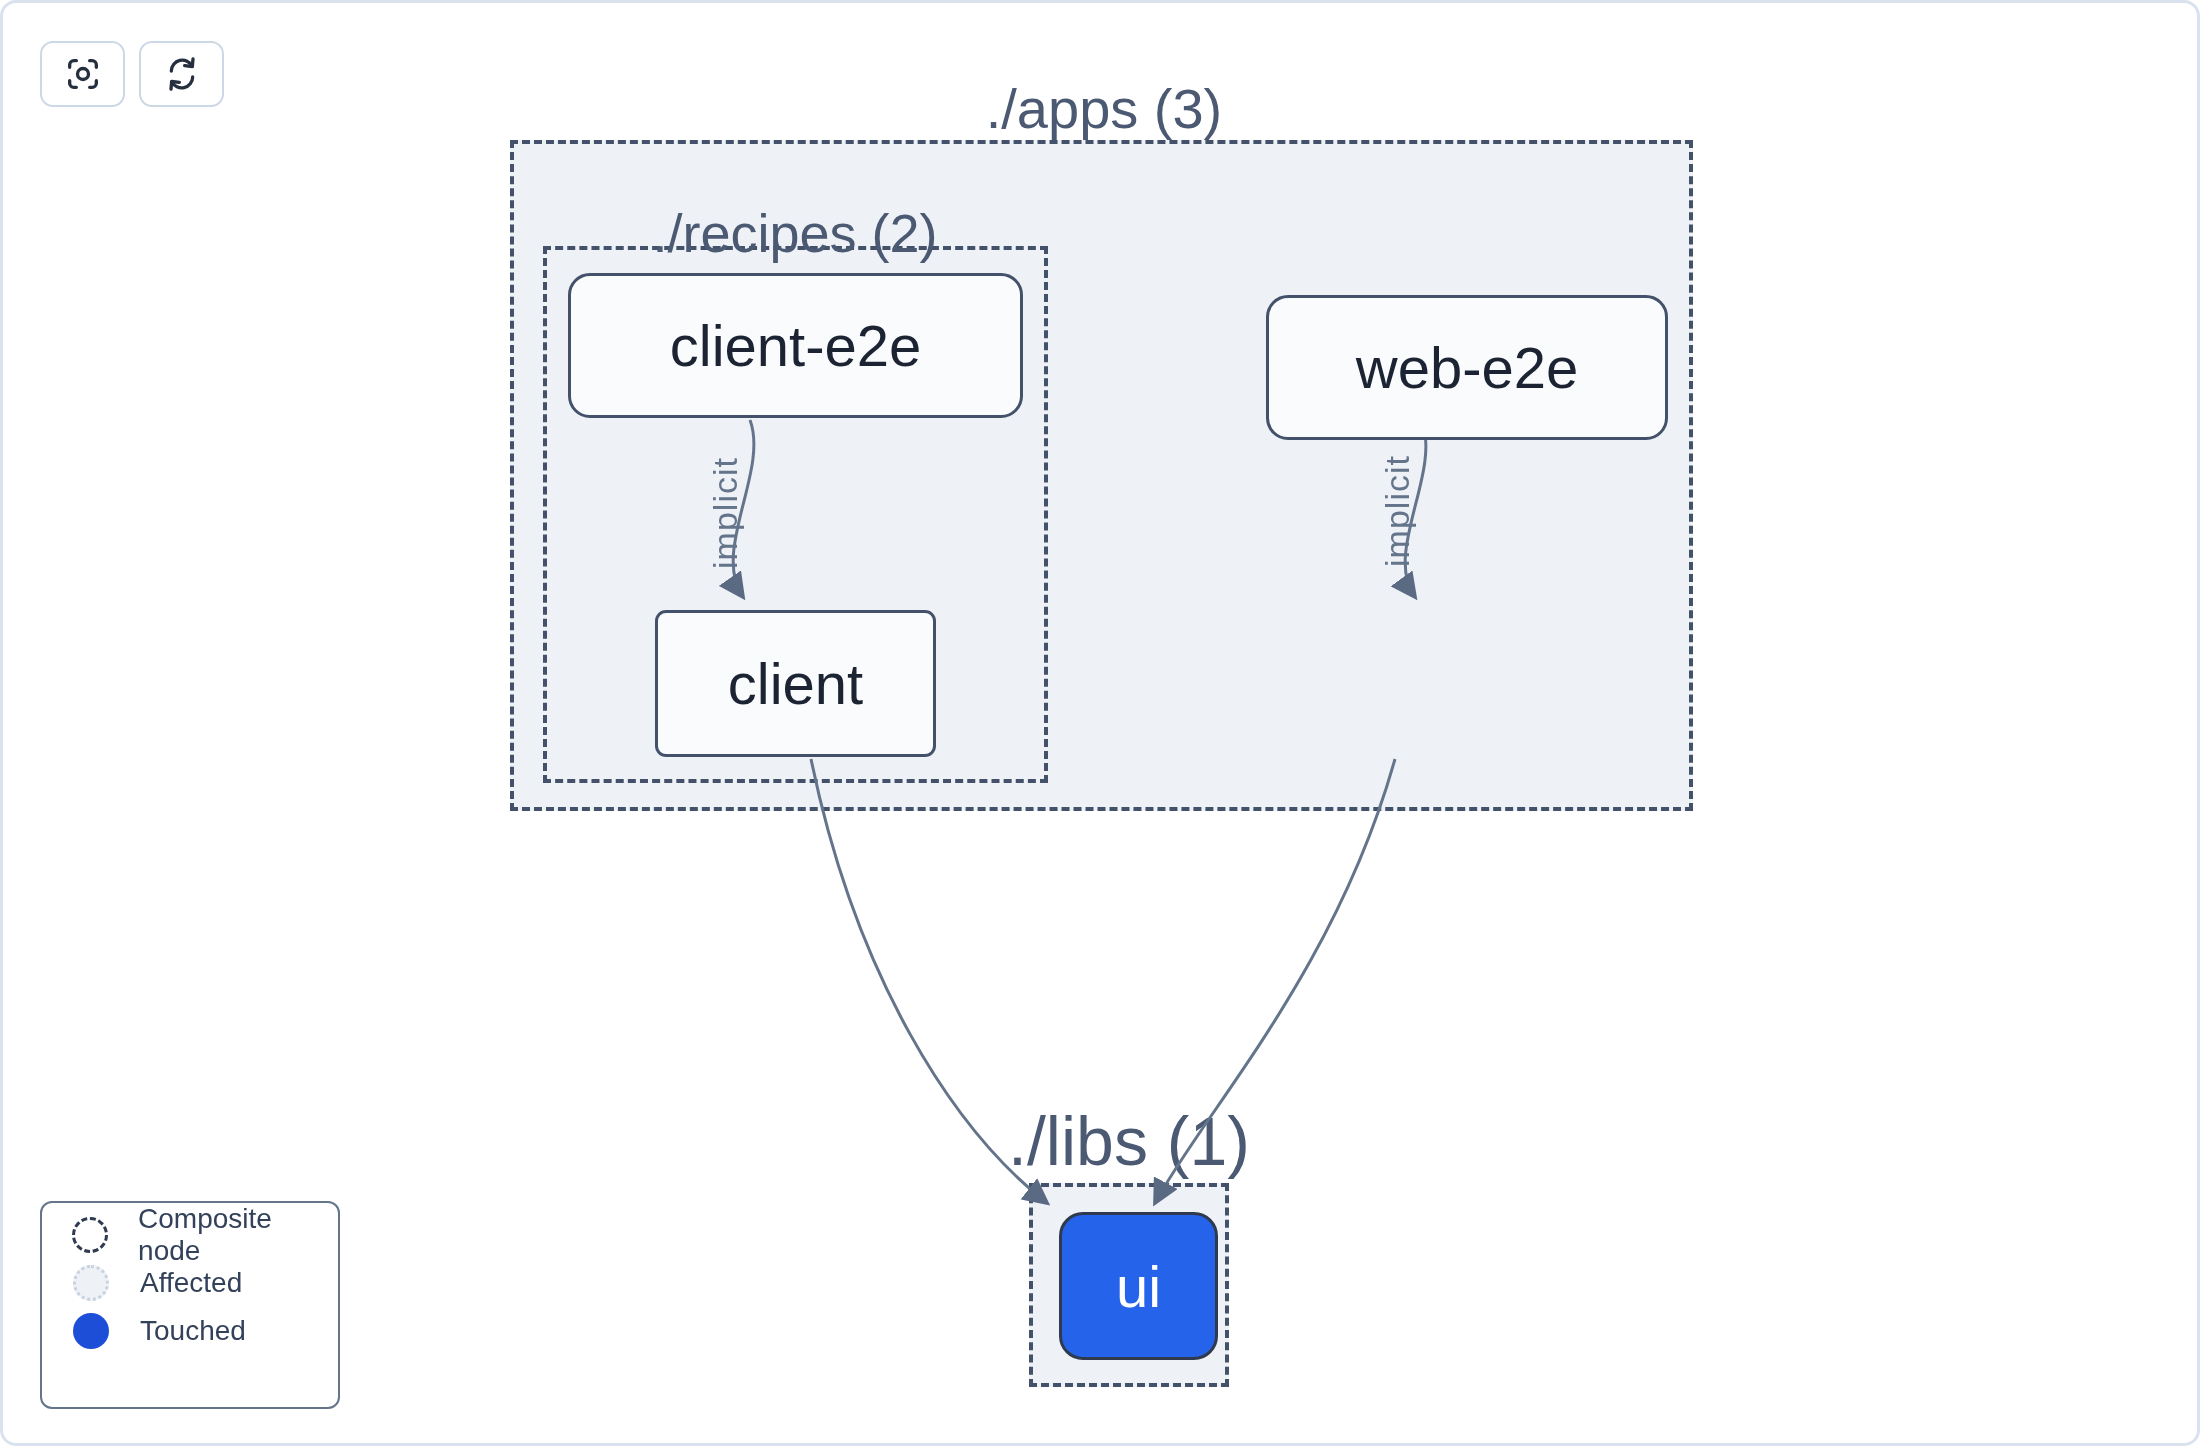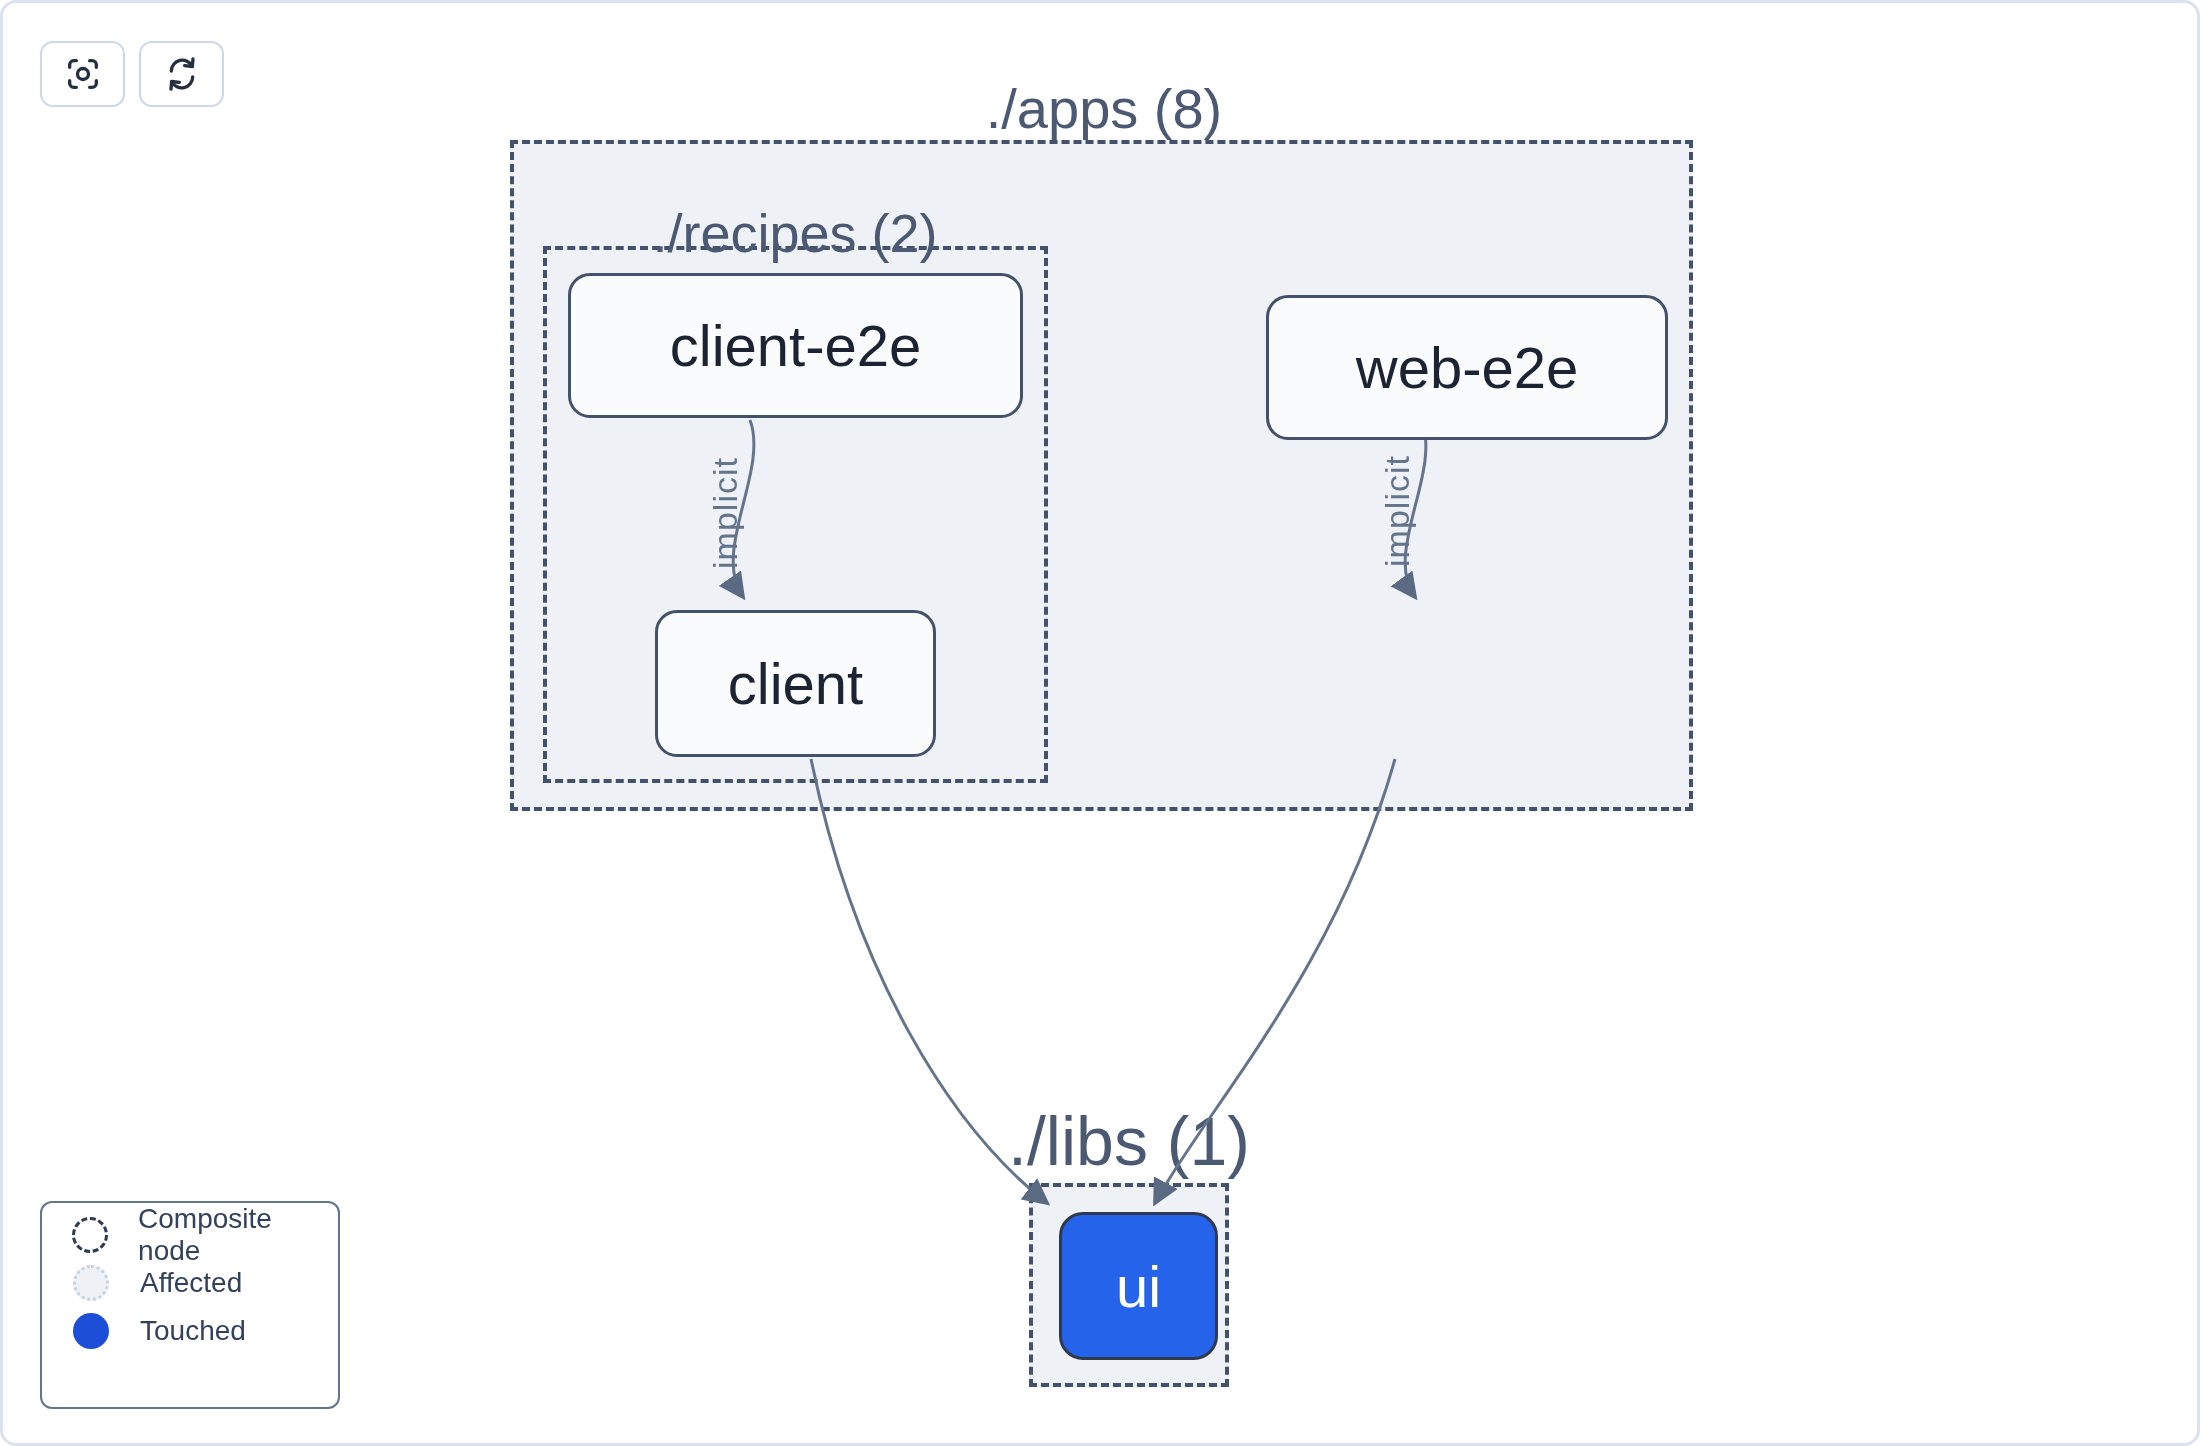--- a/index.html
+++ b/index.html
@@ -65,42 +65,42 @@
 </style>
 </head>
 <body>
 
 <div class="canvas">
 
   <div class="container-box" style="left:507px;top:137px;width:1183px;height:671px;"></div>
   <div class="container-box" style="left:540px;top:243px;width:505px;height:537px;"></div>
   <div class="container-box" style="left:1026px;top:1180px;width:200px;height:204px;"></div>
 
-  <div class="container-label" style="left:1101px;top:72px;">./apps (8)</div>
+  <div class="container-label" style="left:1101px;top:72px;">./apps (3)</div>
   <div class="container-label" style="left:792px;top:196px;font-size:54px;">./recipes (2)</div>
   <div class="container-label" style="left:1126px;top:1104px;font-size:68px;">./libs (1)</div>
 
   <div class="edge-label" style="left:722px;top:510px;">implicit</div>
   <div class="edge-label" style="left:1394px;top:508px;">implicit</div>
 
   <svg class="edges" width="2200" height="1446" viewBox="0 0 2200 1446">
     <defs>
       <marker id="arrow" viewBox="0 0 10 10" refX="8.5" refY="5" markerWidth="9" markerHeight="9" orient="auto">
         <path d="M0,0 L10,5 L0,10 z" fill="#5a6a83"></path>
       </marker>
     </defs>
     <path class="edge" d="M747 417 C766 468 708 548 740 594" marker-end="url(#arrow)"></path>
     <path class="edge" d="M1419 419 C1438 470 1380 550 1412 594" marker-end="url(#arrow)"></path>
     <path class="edge" d="M808 756 C852 970 948 1125 1044 1200" marker-end="url(#arrow)"></path>
     <path class="edge" d="M1392 756 C1332 970 1200 1110 1152 1200" marker-end="url(#arrow)"></path>
   </svg>
 
   <div class="node" style="left:565px;top:270px;width:455px;height:145px;">client-e2e</div>
   <div class="node" style="left:1263px;top:272px;width:402px;height:145px;margin-top:20px;">web-e2e</div>
-  <div class="node" style="left:652px;top:607px;width:281px;height:147px;">client</div>
+  <div class="node" style="left:652px;top:607px;width:281px;height:147px;border-radius:11px;">client</div>
   <div class="node touched" style="left:1056px;top:1209px;width:159px;height:148px;">ui</div>
 
   <div class="tool-btn" style="left:37px;top:38px;">
     <span style="display:flex;">
       <svg viewBox="0 0 24 24">
         <circle cx="12" cy="12" r="3.3"></circle>
         <path d="M8 4 H6.5 A2.5 2.5 0 0 0 4 6.5 V8"></path>
         <path d="M16 4 H17.5 A2.5 2.5 0 0 1 20 6.5 V8"></path>
         <path d="M20 16 V17.5 A2.5 2.5 0 0 1 17.5 20 H16"></path>
         <path d="M4 16 V17.5 A2.5 2.5 0 0 0 6.5 20 H8"></path>

